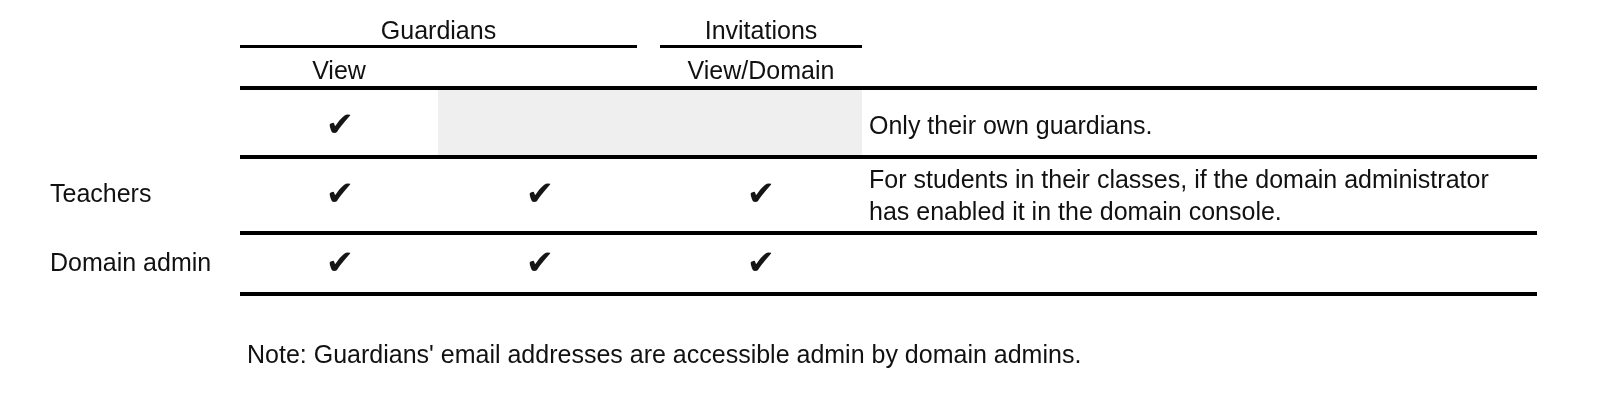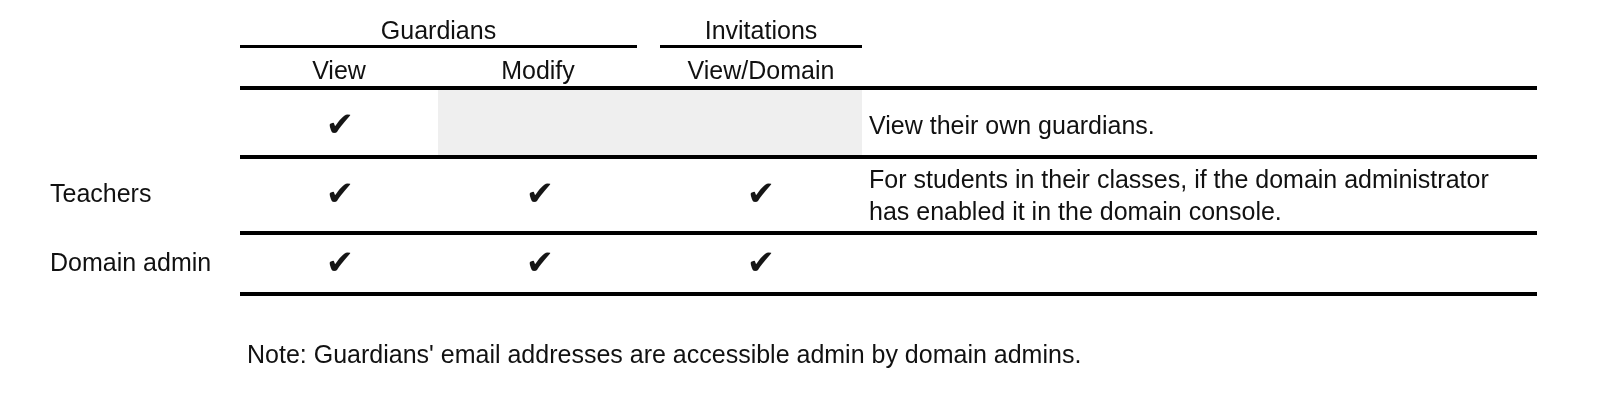--- a/index.html
+++ b/index.html
@@ -128,32 +128,31 @@
 
   <div class="group-label" id="group-guardians">Guardians</div>
 
   <div class="group-label" id="group-invitations">Invitations</div>
 
   <div class="rule" id="rule-guardians" style="background: rgb(0, 0, 0);"></div>
   <div class="rule" id="rule-invitations" style="background: rgb(0, 0, 0);"></div>
 
   <div class="col-head" id="col-head-view">View</div>
 
-  <div class="col-head" id="col-head-modify">Modify</div>
 
   <div class="col-head" id="col-head-viewmodify">View/Domain</div>
 
   <div class="rule" id="rule-header" style="background: rgb(0, 0, 0);"></div>
 
   <div id="shade-students-modify" style="background: rgb(239, 239, 239);"></div>
 
 
   <div class="check" style="left:310px; top:107px;">✔</div>
 
-  <div class="note" id="note-0">View their own guardians.</div>
+  <div class="note" id="note-0">Only their own guardians.</div>
 
   <div class="rule" id="rule-row1" style="background: rgb(0, 0, 0);"></div>
 
   <div class="row-label" id="row-label-1">Teachers</div>
 
   <div class="check" style="left:310px; top:176px;">✔</div>
 
   <div class="check" style="left:510px; top:176px;">✔</div>
 
   <div class="check" style="left:731px; top:176px;">✔</div>

